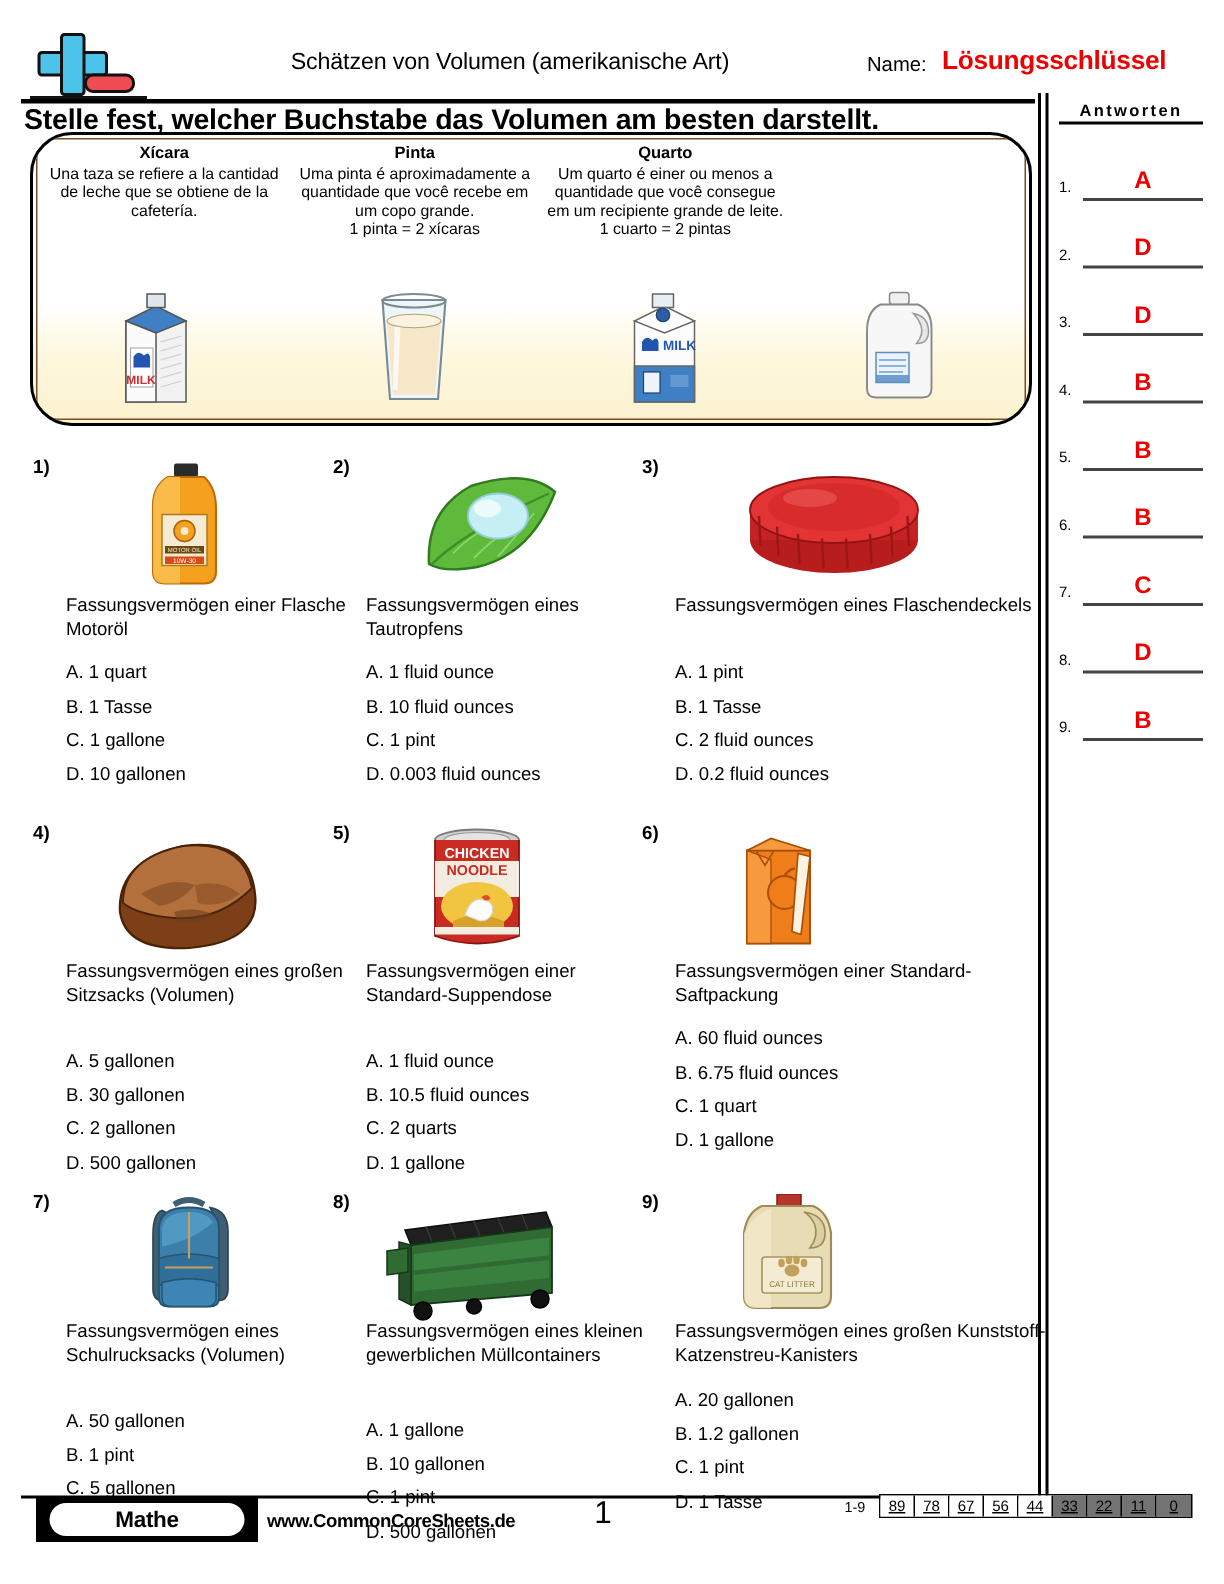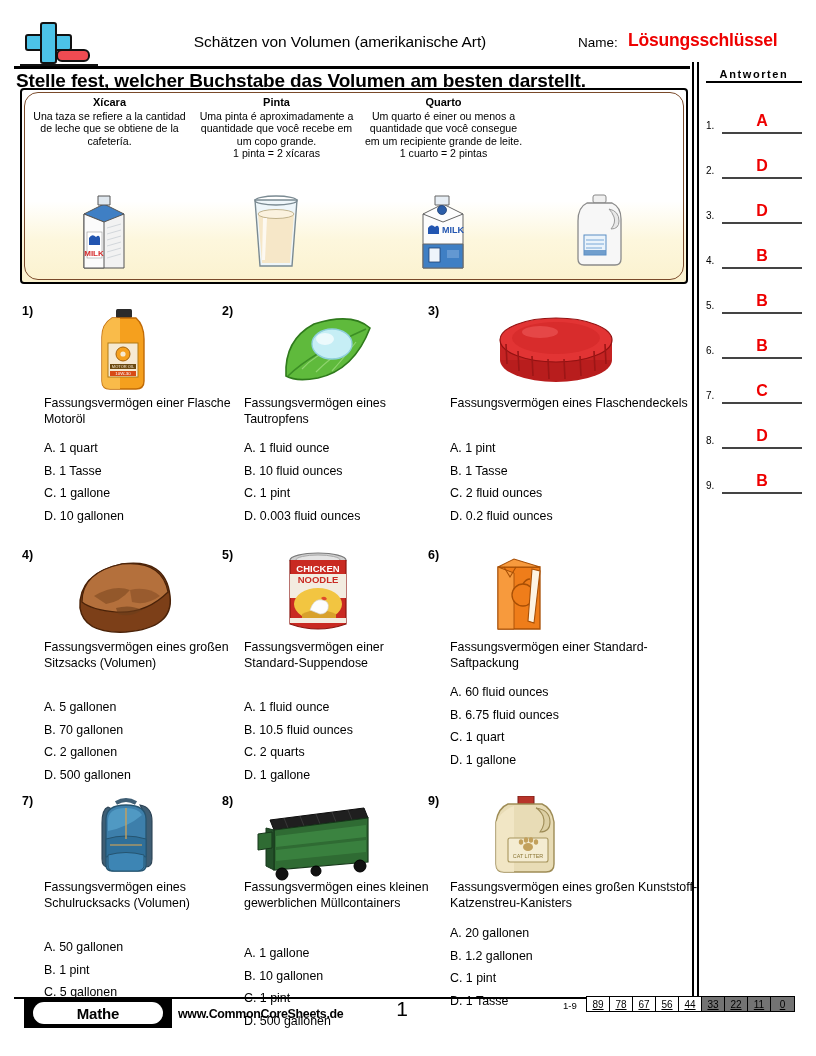--- a/index.html
+++ b/index.html
@@ -30,21 +30,21 @@
   #answer-key { position:absolute; left:628px; top:30px; font-size:17.5px;
       font-weight:bold; color:#ee0000; letter-spacing:-0.2px; white-space:nowrap; }
 
   #hrule { position:absolute; left:14px; top:66px; width:676px; height:3px; background:#000; }
 
   #instruction { position:absolute; left:16px; top:70px; font-size:19px;
       font-weight:bold; letter-spacing:-0.15px; white-space:nowrap; }
 
   
   #refbox { position:absolute; left:20px; top:88px; width:668px; height:196px;
-      border:2px solid #000; border-radius:4px;
+      border:2px solid #000; border-radius:28px;
       background:linear-gradient(to bottom,#ffffff 0%,#ffffff 58%,#fdf7dd 78%,#fbf2cf 100%);
       overflow:hidden; }
   #refbox-inner { position:absolute; left:2px; top:2px; width:660px; height:188px;
       border:1px solid #7a4a2a; border-radius:14px; pointer-events:none; }
   .ref-col { position:absolute; top:6px; width:167px; text-align:center;
       font-size:10.6px; line-height:12.6px; }
   .ref-col .rc-title { font-weight:bold; font-size:11px; margin-bottom:1px; }
   .ref-col .rc-desc { padding:0 2px; }
   .ref-img { position:absolute; bottom:12px; width:167px; height:80px; }
 
@@ -331,21 +331,21 @@
         <path d="M6 46 Q6 16 46 8 Q86 4 92 36 Q70 58 40 56 Q16 54 6 46 Z" fill="#b4703c" stroke="#4a2208" stroke-width="1.2"></path>
         <path d="M18 40 Q38 28 54 34 Q44 46 30 48 Z" fill="#8d5328" opacity="0.85"></path>
         <path d="M54 34 Q72 30 84 40 Q70 50 56 46 Z" fill="#8d5328" opacity="0.7"></path>
         <path d="M40 52 Q54 48 66 54 Q54 62 42 58 Z" fill="#6d3e1b" opacity="0.6"></path>
       </g>
     </svg>
   </div>
   <div class="q-text" style="top:92px;">Fassungsvermögen eines großen Sitzsacks (Volumen)</div>
   <div class="q-choices" style="top:148px;">
     <div>A. 5 gallonen</div>
-    <div>B. 70 gallonen</div>
+    <div>B. 30 gallonen</div>
     <div>C. 2 gallonen</div>
     <div>D. 500 gallonen</div>
   </div>
 </div>
 
 <div class="q" style="left:222px; top:548px;">
   <div class="q-img" style="left:30px;">
     <svg viewBox="0 0 130 86" width="130" height="86">
       <g transform="translate(36,2)">
         <ellipse cx="30" cy="8" rx="28" ry="7" fill="#cfcfcf" stroke="#7a7a7a" stroke-width="1.2"></ellipse>

